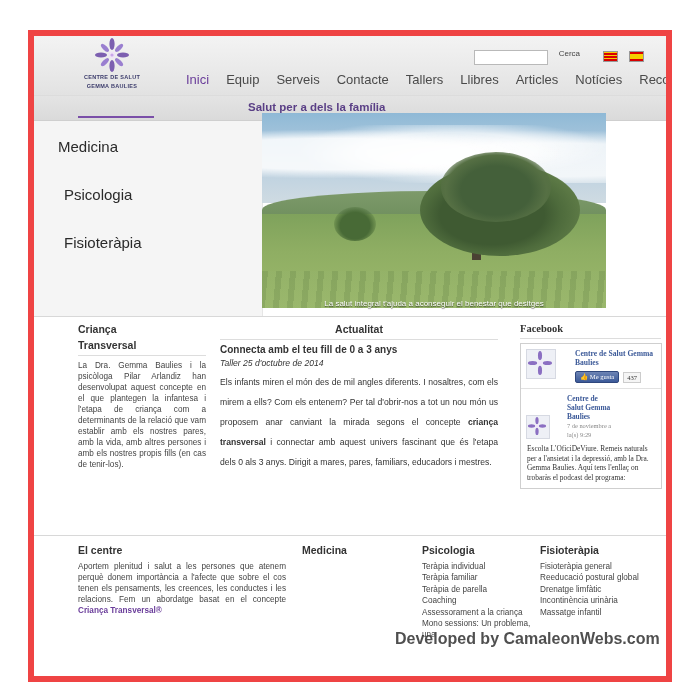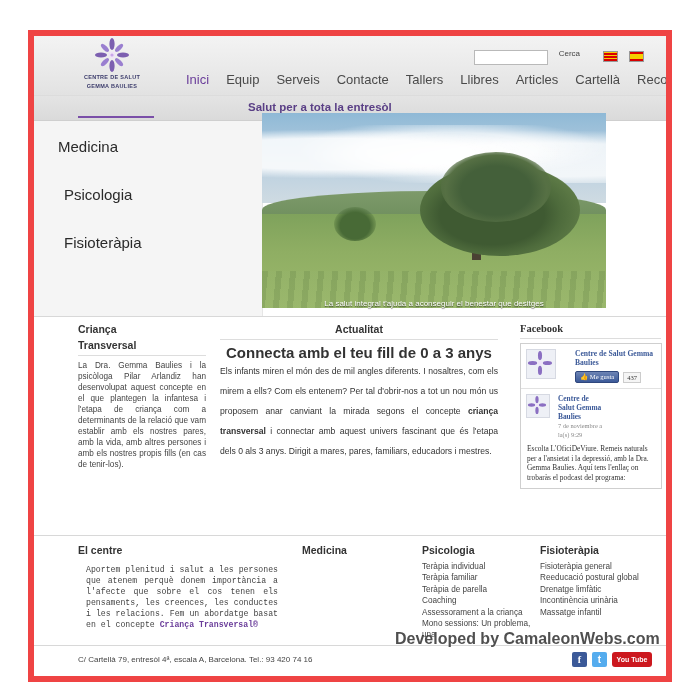--- a/index.html
+++ b/index.html
@@ -257,24 +257,24 @@
   }
   .col-title.center { text-align: center; }
   .hr-thin { height:1px; background:#ddd; margin: 3px 0 4px; }
   .body-text {
     font-size: 8.2px;
     line-height: 11px;
     color: #444;
     text-align: justify;
   }
   .act-head {
-    font-size: 15px;
+    font-size: 10px;
     font-weight: bold;
     color: #333;
-    text-align: center;
+    text-align: left;
   }
   .act-sub {
     font-size: 8.6px;
     font-style: italic;
     color: #333;
     margin: 3px 0 4px;
   }
   .act-body {
     font-size: 8.6px;
     line-height: 20px;
@@ -325,21 +325,22 @@
   }
   .fb-count {
     font-size: 6.6px; color: #333;
     border: 1px solid #ccc;
     padding: 1px 3px;
     background: #f5f5f5;
   }
   .fb-post {
     padding: 5px;
     display: flex;
-    gap: 8px;
+    gap: 17px;
+    align-items: flex-end;
   }
   .fb-post-avatar {
     width: 22px; height: 22px;
     background: #eef0f6;
     border: 1px solid #d6d9e2;
     flex: 0 0 auto;
   }
   .fb-post-name {
     font-size: 7.4px; color: #3b5998; font-weight: bold; line-height: 9px;
   }
@@ -355,26 +356,25 @@
   .footer-cols {
     position: relative;
     border-top: 1px solid #d8d8d8;
     height: 118px;
   }
   .fcol { position: absolute; top: 8px; }
   .fcol-title {
     font-size: 10.5px; font-weight: bold; color: #333; margin-bottom: 5px;
   }
   .fcol p {
-    margin: 8px;
+    margin: 0;
     font-size: 8.2px;
     line-height: 11px;
     color: #444;
     text-align: justify;
-    font-family: Liberation Mono, monospace;
   }
   .fcol li {
     list-style: none;
     font-size: 8.2px;
     line-height: 11.4px;
     color: #444;
   }
   .fcol ul { margin: 0; padding: 0; }
   .fcol-centre { left: 44px; width: 208px; }
   .fcol-med { left: 268px; width: 110px; }
@@ -480,28 +480,28 @@
       <div class="flag flag-es"></div>
 
       <div class="nav">
         <a class="active" href="#">Inici</a>
         <a href="#">Equip</a>
         <a href="#">Serveis</a>
         <a href="#">Contacte</a>
         <a href="#">Tallers</a>
         <a href="#">Llibres</a>
         <a href="#">Articles</a>
-        <a href="#">Cartellà</a>
+        <a href="#">Notícies</a>
         <a href="#">Recomanem</a>
       </div>
     </div>
 
     <div class="slogan">
       <div class="logo-underline"></div>
-      <span>Salut per a tota la entresòl</span>
+      <span>Salut per a dels la família</span>
     </div>
 
     <div class="hero">
       <div class="hero-left">
         <div class="item i0">Medicina</div>
         <div class="item i1">Psicologia</div>
         <div class="item i2">Fisioteràpia</div>
       </div>
 
       <div class="hero-img">
@@ -525,20 +525,21 @@
         <div class="col-title">Criança</div>
         <div class="col-title">Transversal</div>
         <div class="hr-thin"></div>
         <div class="body-text">La Dra. Gemma Baulies i la psicòloga Pilar Arlandiz han desenvolupat aquest concepte en el que plantegen la infantesa i l'etapa de criança com a determinants de la relació que vam establir amb els nostres pares, amb la vida, amb altres persones i amb els nostres propis fills (en cas de tenir-los).</div>
       </div>
 
       <div class="col-actualitat">
         <div class="col-title center">Actualitat</div>
         <div class="hr-thin"></div>
         <div class="act-head">Connecta amb el teu fill de 0 a 3 anys</div>
+        <div class="act-sub">Taller 25 d'octubre de 2014</div>
         <div class="act-body"><span>Els infants miren el món des de mil angles diferents. I nosaltres, com els mirem a ells? Com els entenem? Per tal d'obrir-nos a tot un nou món us proposem anar canviant la mirada segons el concepte </span><b>criança transversal</b><span> i connectar amb aquest univers fascinant que és l'etapa dels 0 als 3 anys. Dirigit a mares, pares, familiars, educadors i mestres.</span></div>
       </div>
 
       <div class="col-facebook">
         <div class="col-title">Facebook</div>
         <div class="hr-thin"></div>
         <div class="fb-widget">
           <div class="fb-head">
             <div class="fb-avatar">
               <svg viewBox="0 0 28 28" width="26" height="26">
@@ -612,25 +613,17 @@
         <ul>
           <li>Fisioteràpia general</li>
           <li>Reeducació postural global</li>
           <li>Drenatge limfàtic</li>
           <li>Incontinència urinària</li>
           <li>Massatge infantil</li>
         </ul>
       </div>
     </div>
 
-    <div class="bottom">
-      <div class="bottom-text">C/ Cartellà 79, entresòl 4ª, escala A, Barcelona. Tel.: 93 420 74 16</div>
-      <div class="social">
-        <div class="sq fb">f</div>
-        <div class="sq tw">t</div>
-        <div class="yt">You Tube</div>
-      </div>
-    </div>
 
   </div>
 
   <div class="watermark">Developed by CamaleonWebs.com</div>
 </div>
 
 </body></html>

